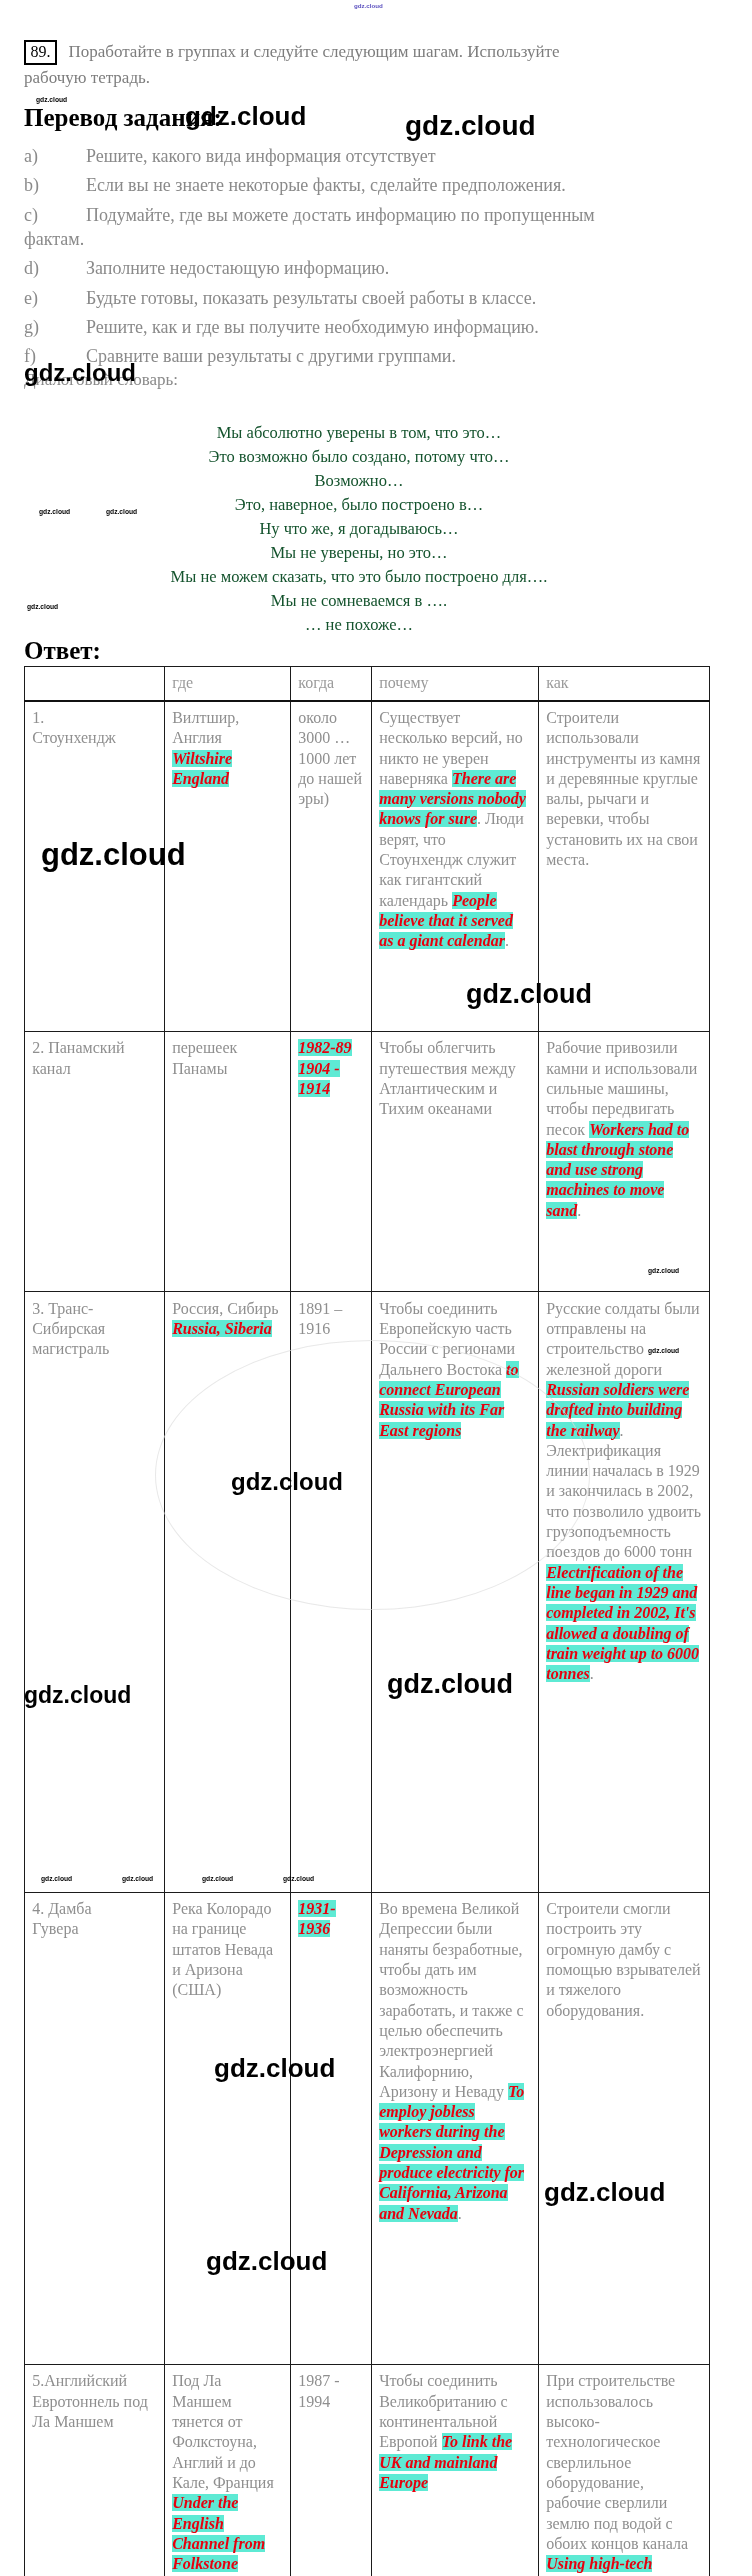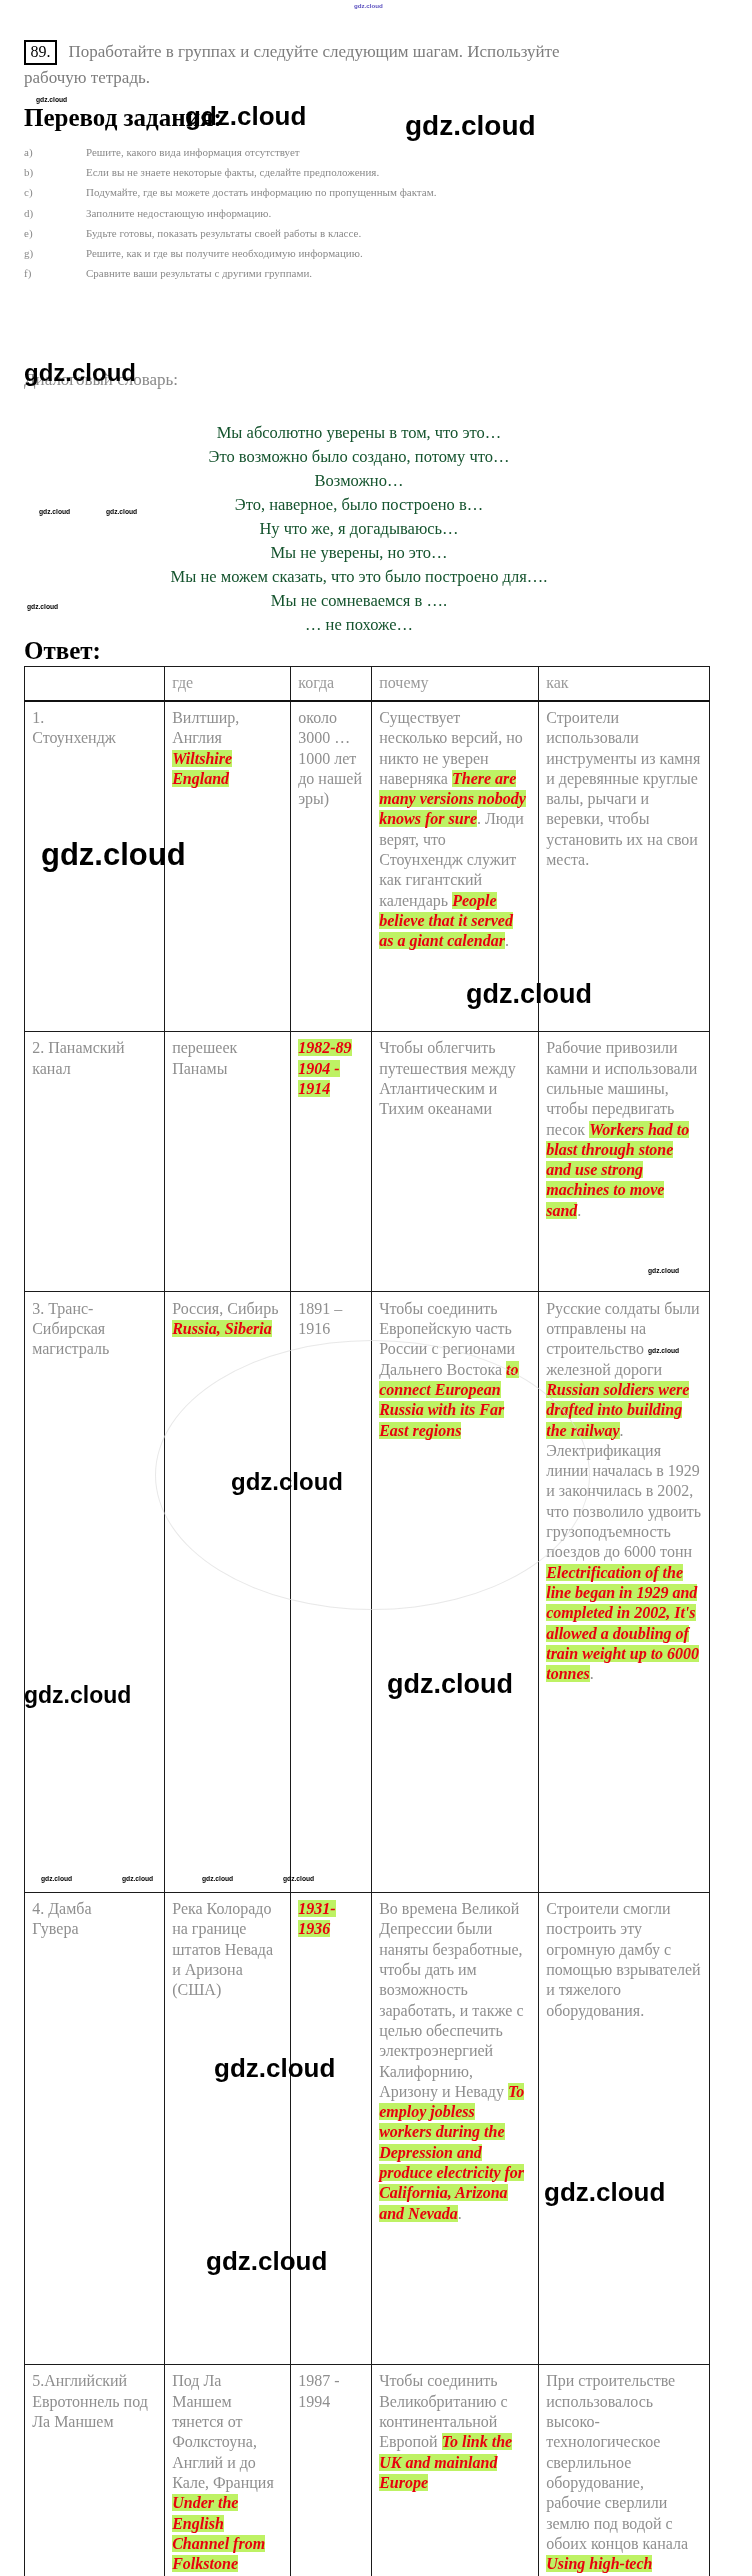--- a/index.html
+++ b/index.html
@@ -6,37 +6,37 @@
   body{width:752px;height:2819px;position:relative;overflow:hidden;
        font-family:"Liberation Serif", serif;}
   .layer{position:absolute;left:0;top:0;width:100%;height:100%;}
   
   .intro{position:absolute;left:24px;top:21.6px;width:567px;
          font-size:17px;line-height:1.5;color:#7d7d7d;}
   .num-box{display:inline-block;border:2.1px solid #000;color:#000;font-weight:normal;
            font-size:16px;line-height:1;padding:2.1px 4.6px 3.1px 4.6px;margin-right:11.3px;
            vertical-align:baseline;}
   .heading-black{position:absolute;left:24px;color:#000;font-weight:bold;font-size:25px;}
-  .steps{position:absolute;left:24px;top:145px;width:577px;font-size:11px;color:#8a8a8a;}
+  .steps{position:absolute;left:24px;top:145px;width:577px;font-size:18px;color:#8a8a8a;}
   .step{margin-bottom:5.7px;line-height:1.32;}
   .step .letter{display:inline-block;width:62px;}
   .dialog-head{position:absolute;left:24px;top:370px;font-size:17px;color:#8a8a8a;}
   .dialog{position:absolute;left:24px;top:421px;width:670px;font-size:16.5px;color:#14532d;text-align:center;}
   .dialog div{height:24px;line-height:24px;white-space:nowrap;}
   
   .answer-table{position:absolute;left:24px;top:666px;border-collapse:collapse;
                 table-layout:fixed;width:685px;}
   .answer-table td{border:1.5px solid #1b1b1b;vertical-align:top;padding:6.2px 7.2px;
                    font-size:16px;line-height:1.27;color:#8f8f8f;white-space:pre-line;
                    word-wrap:break-word;}
   .answer-table tr.hdr td{height:17.5px;border-bottom:2.1px solid #111;color:#9a9a9a;}
   .c0{width:140px;} .c1{width:126px;} .c2{width:81px;} .c3{width:167px;} .c4{width:171px;}
   tr.r0 td{height:317px;} tr.r1 td{height:247px;} tr.r2 td{height:587px;}
   tr.r3 td{height:459px;margin-top:48px;} tr.r4 td{height:407px;}
-  .en{color:#e8000e;font-weight:bold;font-style:italic;background:#bef264;}
+  .en{color:#e8000e;font-weight:bold;font-style:italic;background:#5eead4;}
   
   .wm{position:absolute;color:#000;font-family:"Liberation Sans", sans-serif;
       font-weight:600;white-space:nowrap;z-index:5;}
   .ghost-circle{position:absolute;left:155px;top:1340px;width:433px;height:268px;
                 border:1.5px solid #dcdcdc;border-radius:50%;opacity:.65;z-index:1;}
 </style>
 </head>
 <body>
 
 <div class="layer">

